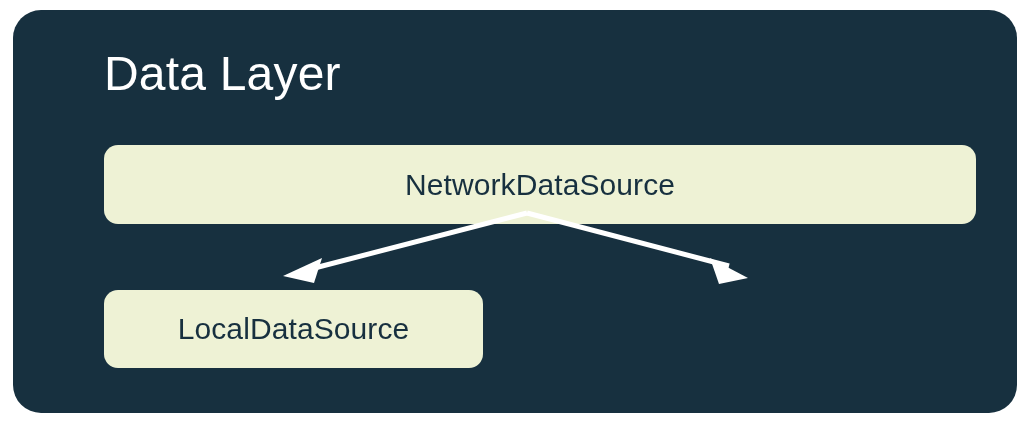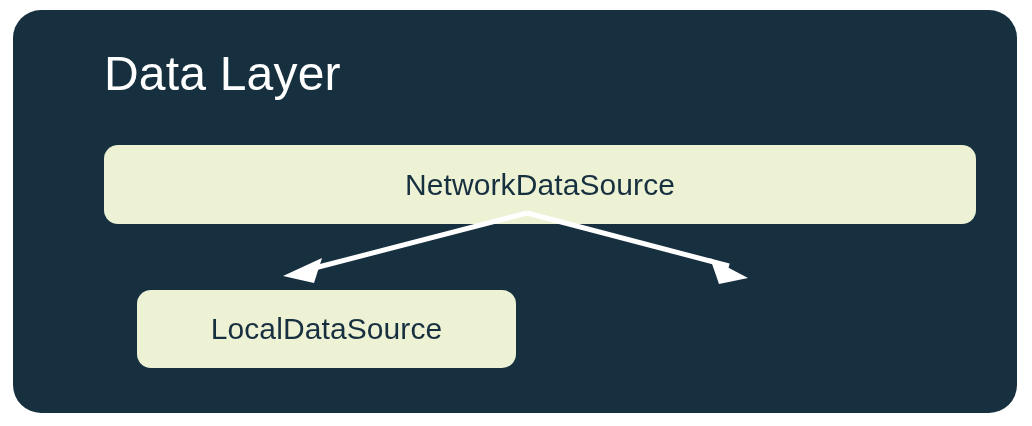--- a/index.html
+++ b/index.html
@@ -69,21 +69,20 @@
     left: 91px;
     top: 135px;
     width: 872px;
     height: 79px;
   }
   #node-local-data-source {
     left: 91px;
     top: 280px;
     width: 379px;
     height: 78px;
-    margin-left: 33px;
   }
   #node-network-data-source {
     left: 527px;
     top: 280px;
     width: 436px;
     height: 78px;
   }
 
   
   #arrow-layer {

